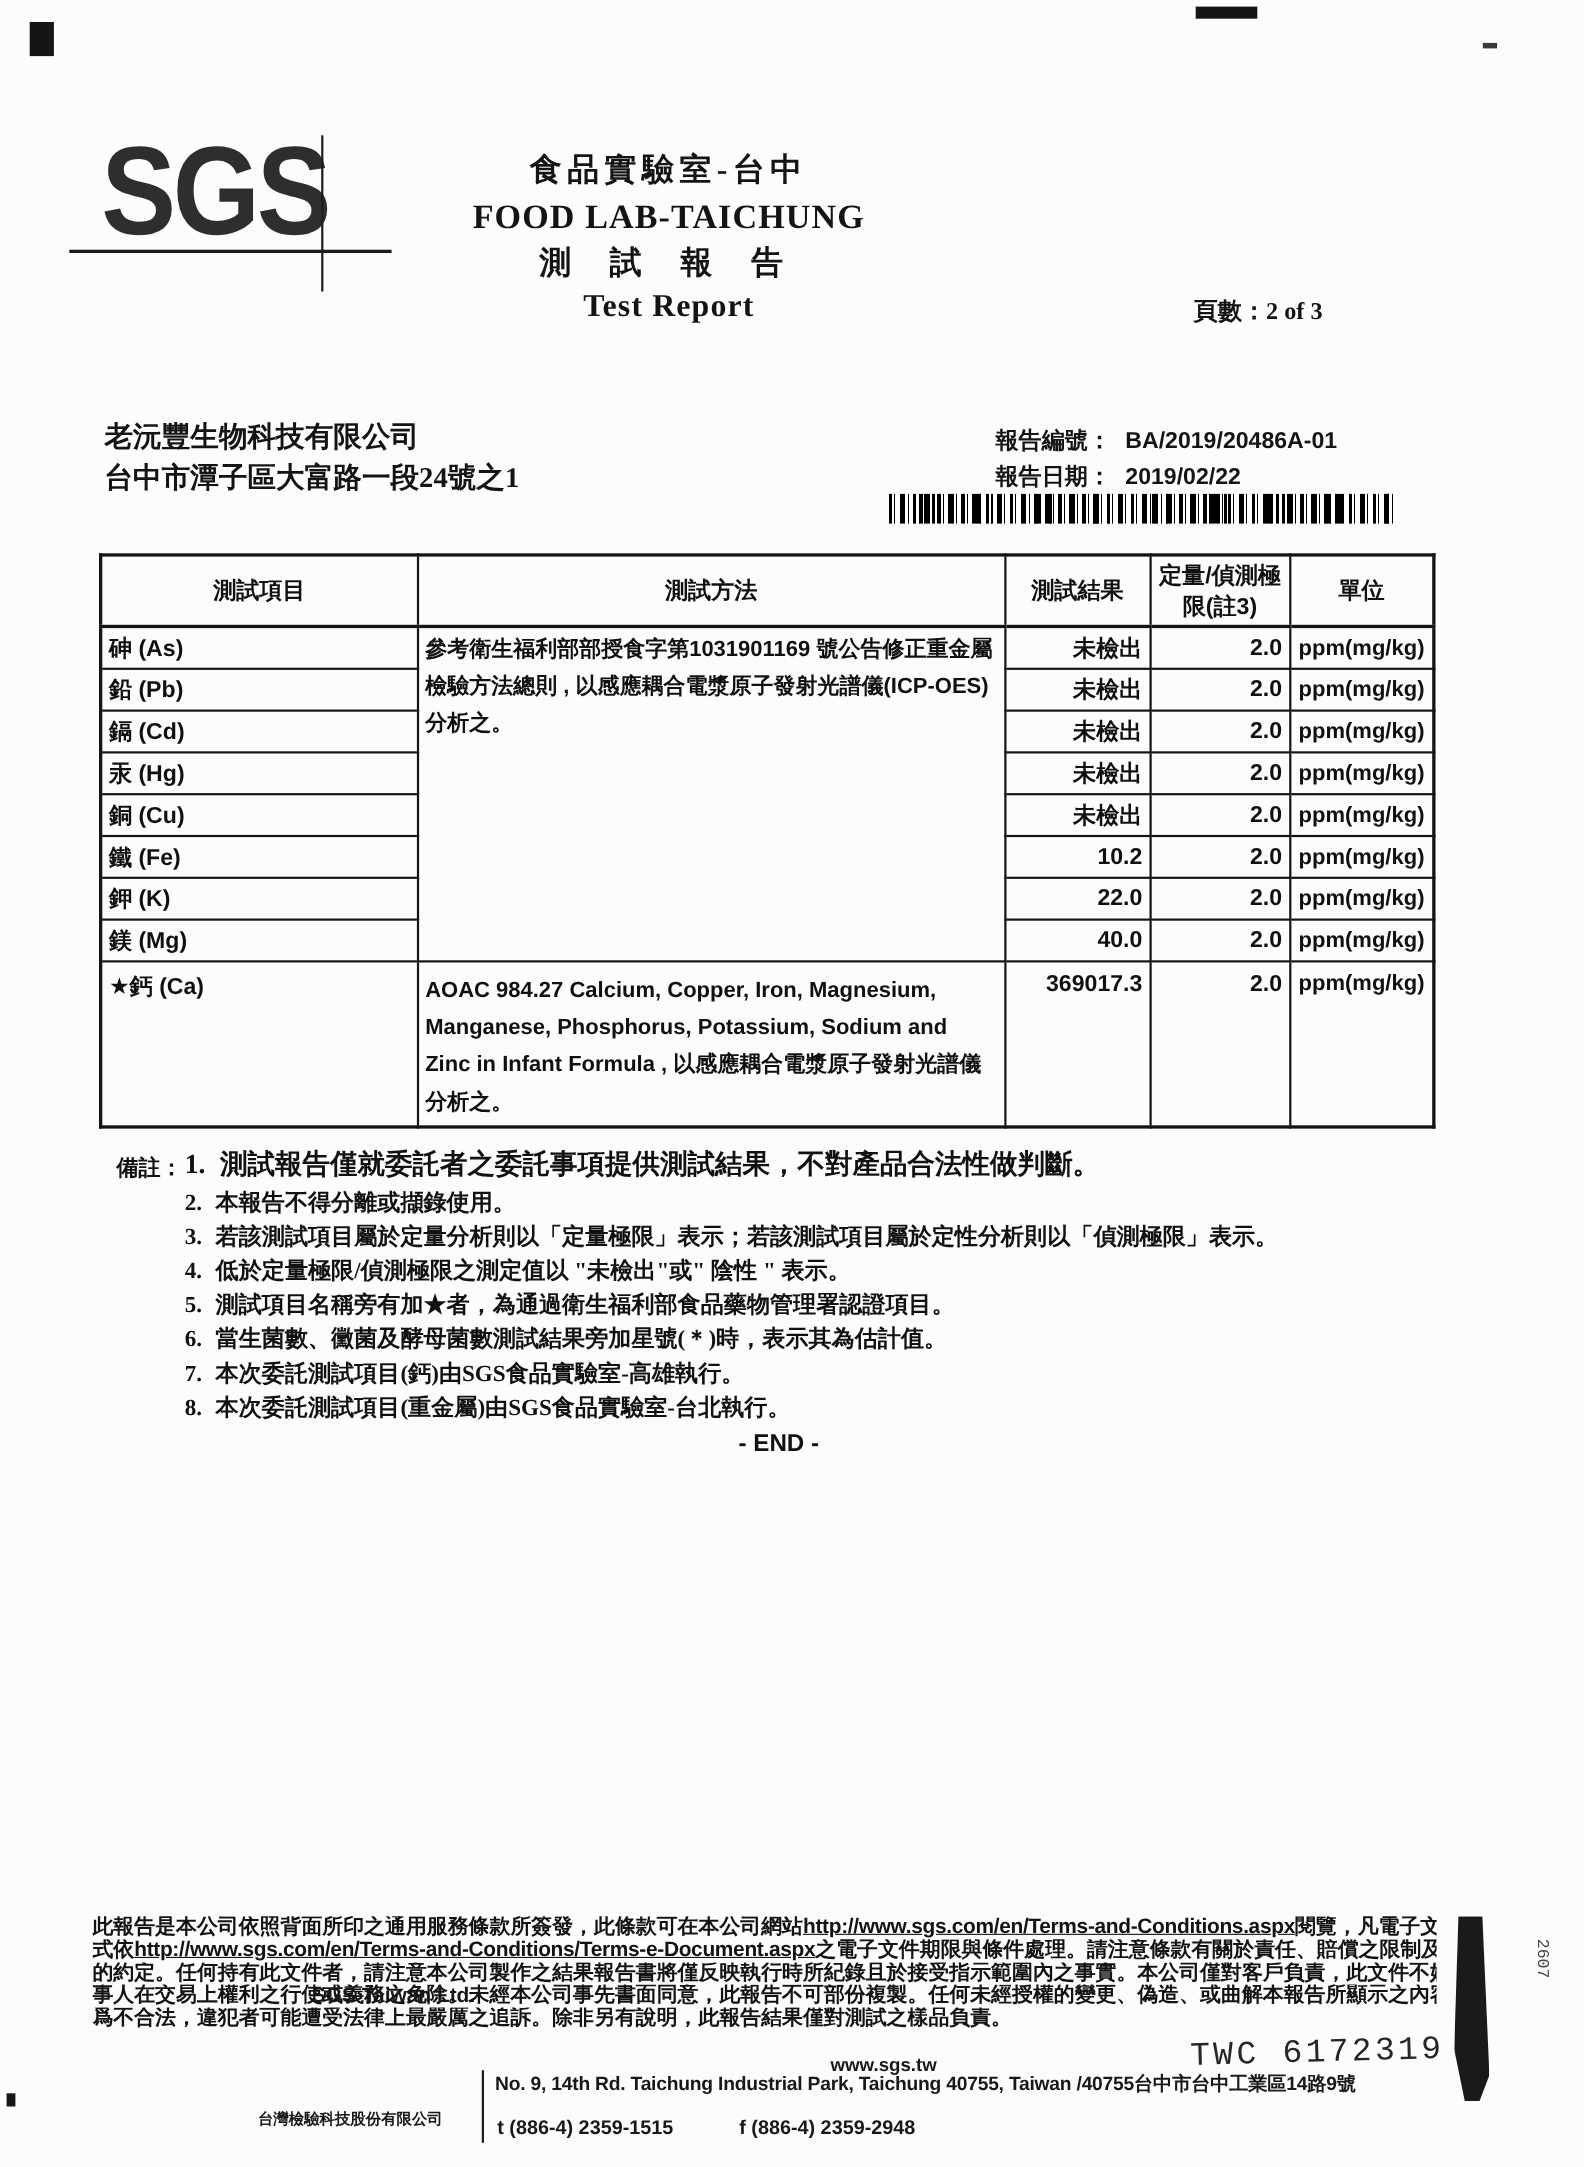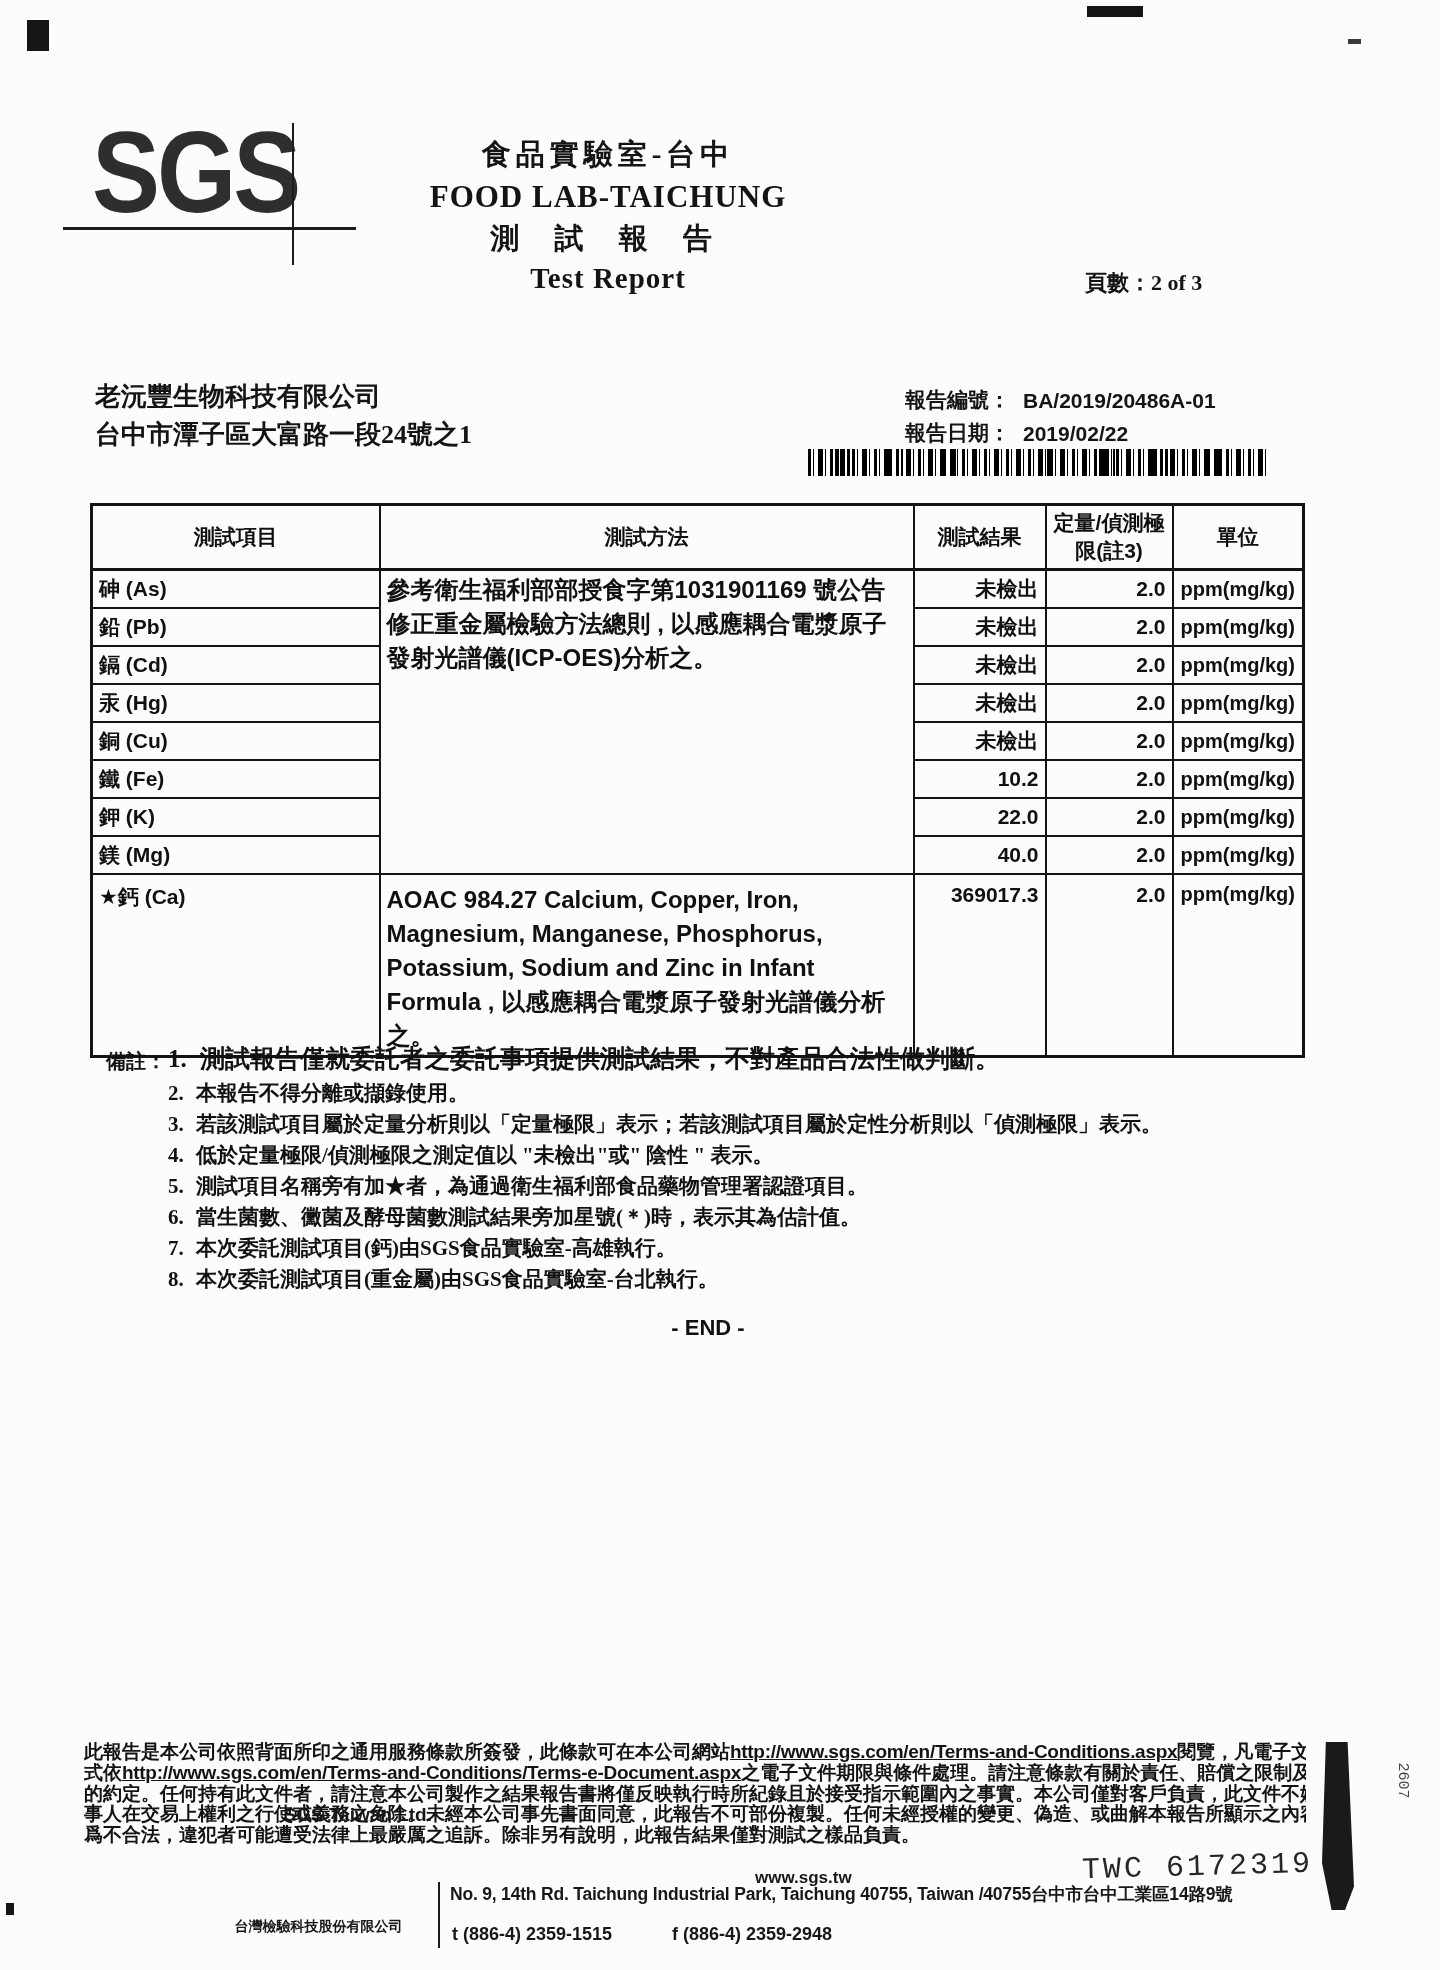--- a/index.html
+++ b/index.html
@@ -50,33 +50,33 @@
     position:absolute;left:90px;top:503px;width:1212px;
     border-collapse:collapse;table-layout:fixed;
     font-family:"Liberation Sans","DejaVu Sans",sans-serif;
     color:#101010;
     border-radius:32px;
   }
   table.results th,table.results td{border:2px solid #141414;padding:2px 6px;}
   table.results{border:3px solid #141414;}
   table.results th{height:58px;font-size:21px;font-weight:bold;text-align:center;border-bottom:3px solid #141414;}
   td.item{font-size:21px;font-weight:bold;text-align:left;padding-left:9px;height:32px;white-space:nowrap;}
-  td.method{font-size:24px;font-weight:bold;text-align:left;vertical-align:top;padding:5px 8px;line-height:34px;}
+  td.method{font-size:20px;font-weight:bold;text-align:left;vertical-align:top;padding:5px 8px;line-height:34px;}
   td.result,td.limit{font-size:21px;font-weight:bold;text-align:right;}
   td.unit{font-size:20px;font-weight:bold;text-align:center;padding:2px 2px;}
   tr.ca-row td{vertical-align:top;padding-top:8px;height:138px;}
   
   .notes{position:absolute;left:106px;top:1040px;width:1200px;font-weight:bold;color:#111;}
   .notes-label{position:absolute;left:0;top:8px;font-size:20px;}
   .notes-list{margin-left:62px;}
   .note-row{display:flex;line-height:31px;font-size:21px;white-space:nowrap;}
   .note-row.first{font-size:25px;line-height:38px;}
   .note-num{flex:0 0 28px;}
   .note-row.first .note-num{flex-basis:32px;}
-  .end-marker{width:1080px;text-align:center;font-size:22px;margin-top:20px;font-family:"Liberation Sans","DejaVu Sans",sans-serif;}
+  .end-marker{width:1080px;text-align:center;font-size:22px;margin-top:4px;font-family:"Liberation Sans","DejaVu Sans",sans-serif;}
   
   .legal{position:absolute;left:84px;top:1742px;width:1222px;font-size:19px;line-height:20.8px;font-weight:600;color:#131313;}
   .legal-line{white-space:nowrap;overflow:hidden;}
   .legal .url{text-decoration:underline;font-family:"Liberation Sans","DejaVu Sans",sans-serif;letter-spacing:-0.3px;}
   .footer-co{position:absolute;font-family:"Liberation Sans","DejaVu Sans",sans-serif;font-weight:bold;color:#181818;}
   .co-en{left:200px;top:1804px;width:232px;text-align:right;font-size:19px;}
   .co-zh{left:205px;top:1918px;width:227px;text-align:center;font-size:14px;font-family:"Liberation Serif",serif;}
   .co-divider{position:absolute;left:438px;top:1882px;width:2px;height:66px;background:#1a1a1a;}
   .co-address{left:450px;top:1882px;font-size:17.5px;letter-spacing:-0.2px;white-space:nowrap;}
   .co-tel{left:452px;top:1924px;font-size:18px;white-space:nowrap;}

